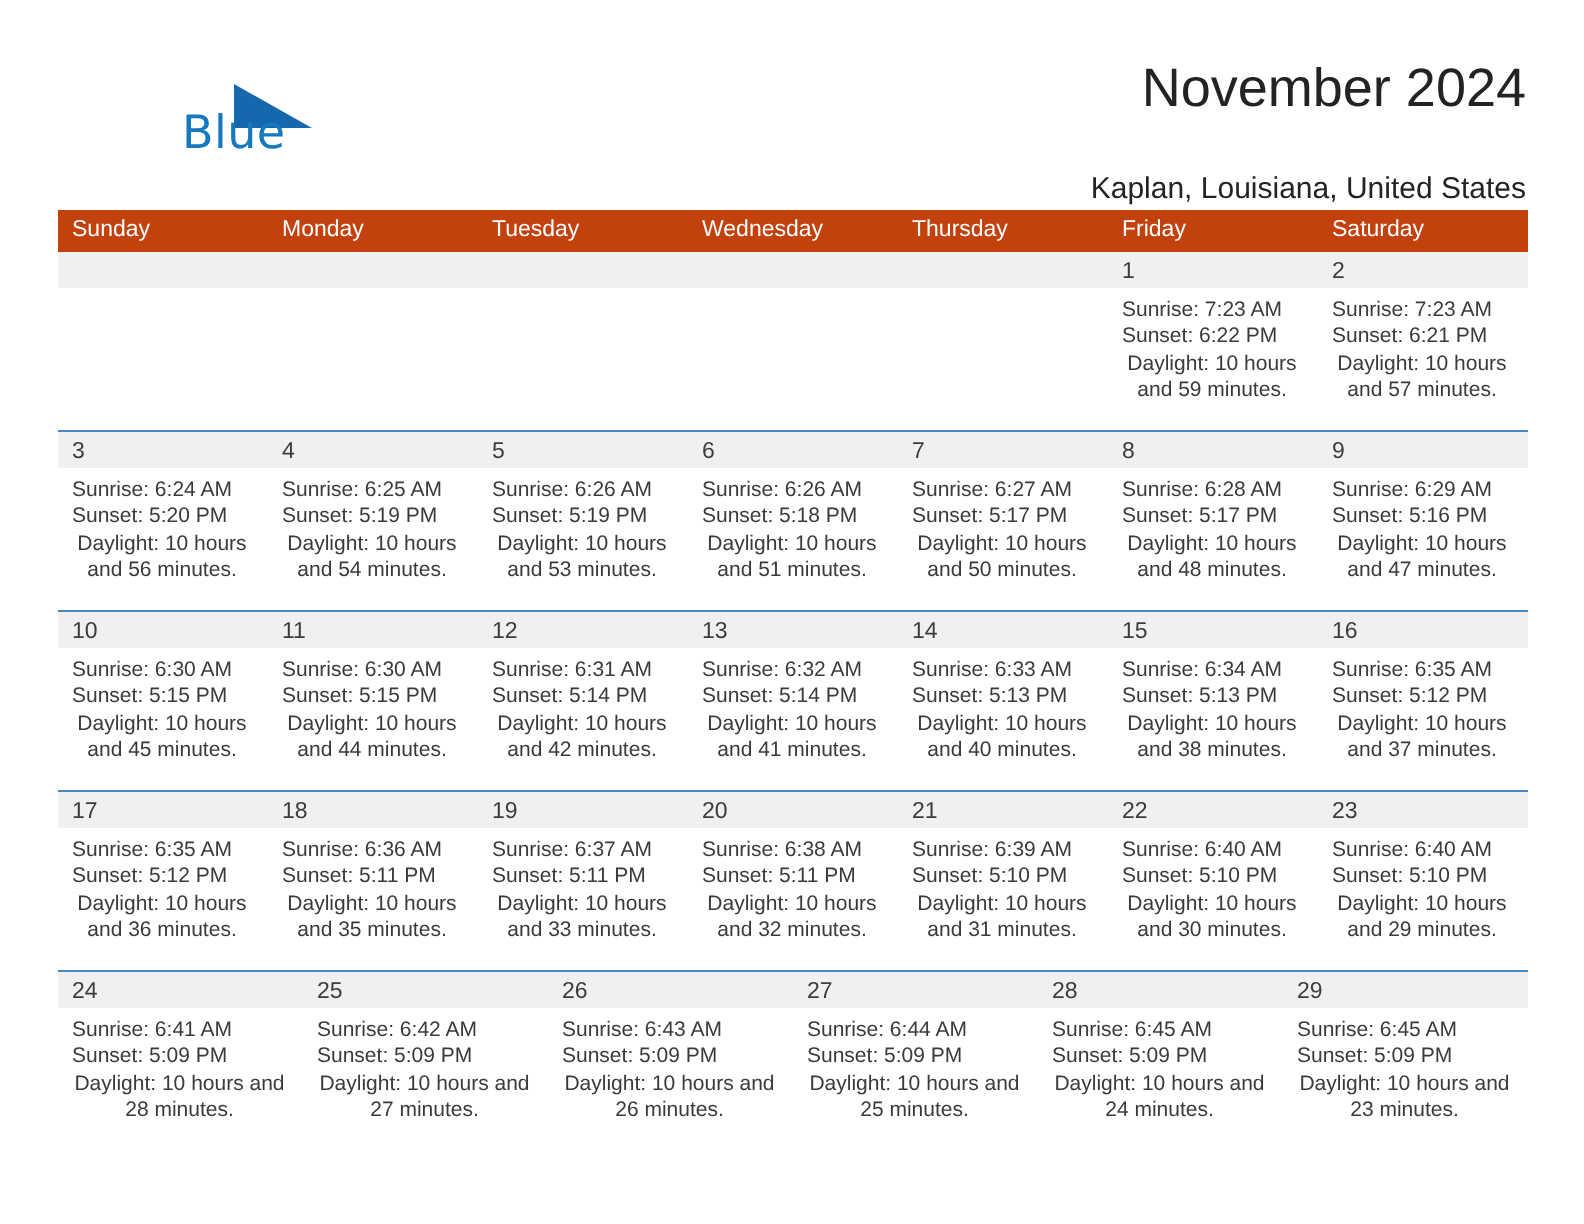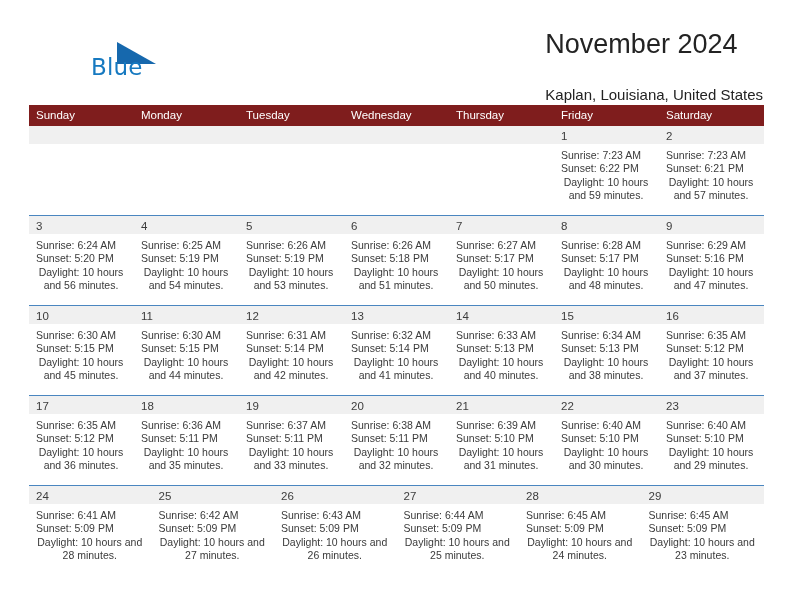--- a/index.html
+++ b/index.html
@@ -62,20 +62,21 @@
     top: 12px;
     width: 0;
     height: 0;
     border-left: 39px solid #1668ad;
     border-top: 22px solid transparent;
   }
   .title-block {
     position: absolute;
     right: 0;
     top: 0;
+    text-align: right;
   }
   .cal-title {
     font-size: 27px;
     font-weight: 400;
     color: #232323;
     line-height: 32px;
     white-space: nowrap;
   }
   .cal-subtitle {
     margin-top: 26px;
@@ -88,21 +89,21 @@
 
   
   .calendar {
     position: absolute;
     left: 29px;
     top: 105px;
     width: 735px;
   }
   .week-head {
     display: flex;
-    background: #7f1d1d;
+    background: #c2410c;
     height: 21px;
   }
   .week-head .dow {
     flex: 1 1 0;
     color: #ffffff;
     font-size: 11.5px;
     line-height: 21px;
     padding-left: 7px;
     box-sizing: border-box;
     white-space: nowrap;

